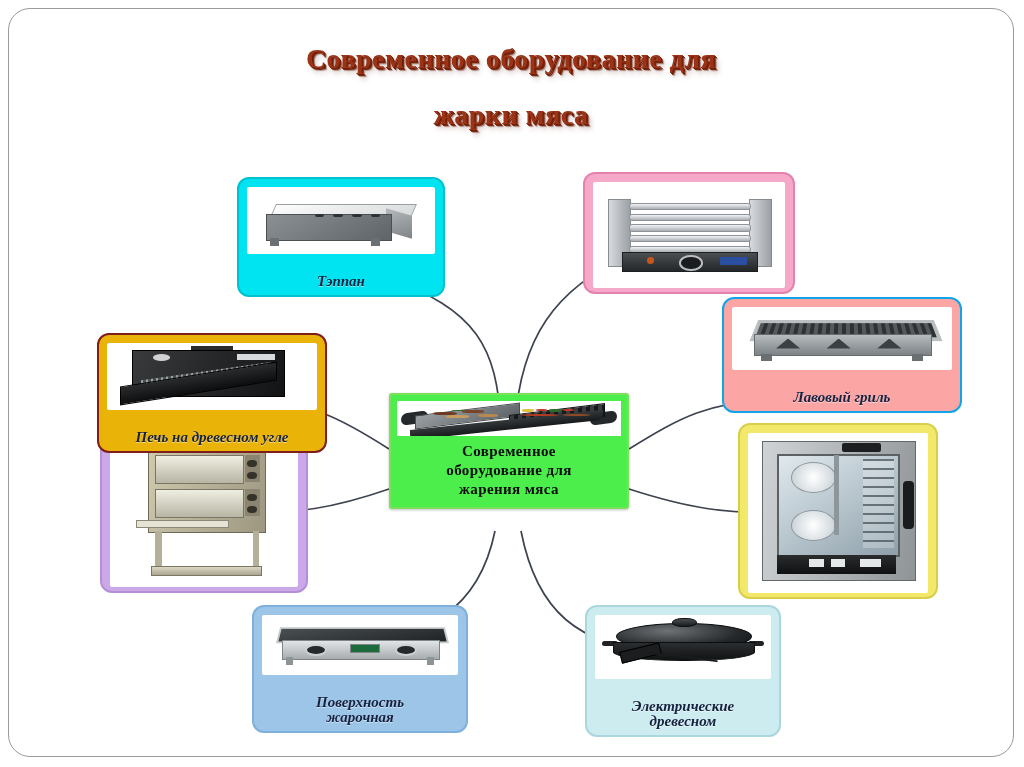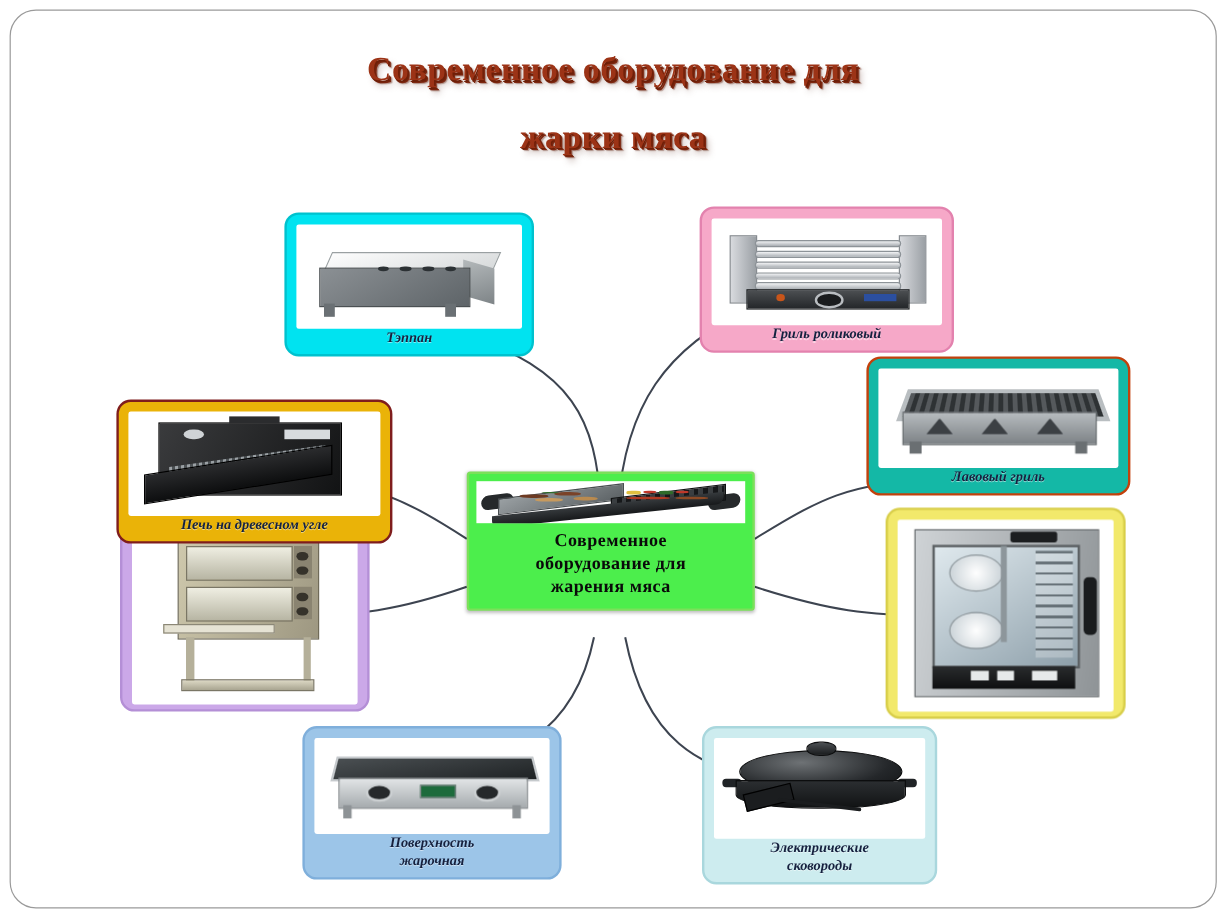--- a/index.html
+++ b/index.html
@@ -70,24 +70,24 @@
     overflow:hidden;
     flex:1 1 auto;
   }
   .node .caption{
     flex:0 0 auto;
     width:100%;
     text-align:center;
     font-family:"Liberation Serif", serif;
     font-weight:bold;
     font-style:italic;
-    font-size:12px;
+    font-size:15px;
     line-height:15px;
     color:#15213f;
-    padding:0 2px 2px 2px;
+    padding:20px 2px 2px 2px;
     white-space:pre-line;
     text-shadow:0 1px 0 rgba(255,255,255,.5);
   }
 
   
   #center-node{
     position:absolute;
     box-sizing:border-box;
     background:#4CEE4C;
     border:2px solid #7BE05A;
@@ -246,24 +246,23 @@
         <div class="p rg-roll" style="top:30%"></div>
         <div class="p rg-roll" style="top:40%"></div>
         <div class="p rg-roll" style="top:50%"></div>
         <div class="p rg-roll" style="top:60%"></div>
         <div class="p rg-base"></div>
         <div class="p rg-led"></div>
         <div class="p rg-dial"></div>
         <div class="p rg-disp"></div>
       </div>
     </div>
-    <div class="caption">Гриль роликовый</div>
-  </div>
-
-  <div class="node" id="n-lava" style="left:713px;top:288px;width:220px;height:116px;background:#14b8a6;border:2px solid #c2410c;">
+  </div>
+
+  <div class="node" id="n-lava" style="left:713px;top:288px;width:240px;height:116px;background:#fca5a5;border:2px solid #0ea5e9;">
     <div class="photo" style="height:68px;">
       <div class="ill">
         <div class="p lg-grid"></div>
         <div class="p lg-body"></div>
         <div class="p lg-vent" style="left:20%"></div>
         <div class="p lg-vent" style="left:43%"></div>
         <div class="p lg-vent" style="left:66%"></div>
         <div class="p lg-leg" style="left:13%"></div>
         <div class="p lg-leg" style="left:82%"></div>
       </div>
@@ -296,21 +295,21 @@
         <div class="p fp-lid"></div>
         <div class="p fp-knob"></div>
         <div class="p fp-handle" style="left:4%"></div>
         <div class="p fp-handle" style="left:87%"></div>
         <div class="p fp-pan"></div>
         <div class="p fp-ctrl"></div>
         <div class="p fp-cord"></div>
       </div>
     </div>
     <div class="caption">Электрические
-сковороды</div>
+древесном</div>
   </div>
 
   <div class="node" id="n-griddle" style="left:243px;top:596px;width:216px;height:128px;background:#9CC5E8;border:2px solid #7FAFDB;">
     <div class="photo" style="height:74px;">
       <div class="ill">
         <div class="p gs-plate"></div>
         <div class="p gs-body"></div>
         <div class="p gs-knob" style="left:22%"></div>
         <div class="p gs-disp"></div>
         <div class="p gs-knob" style="left:68%"></div>

